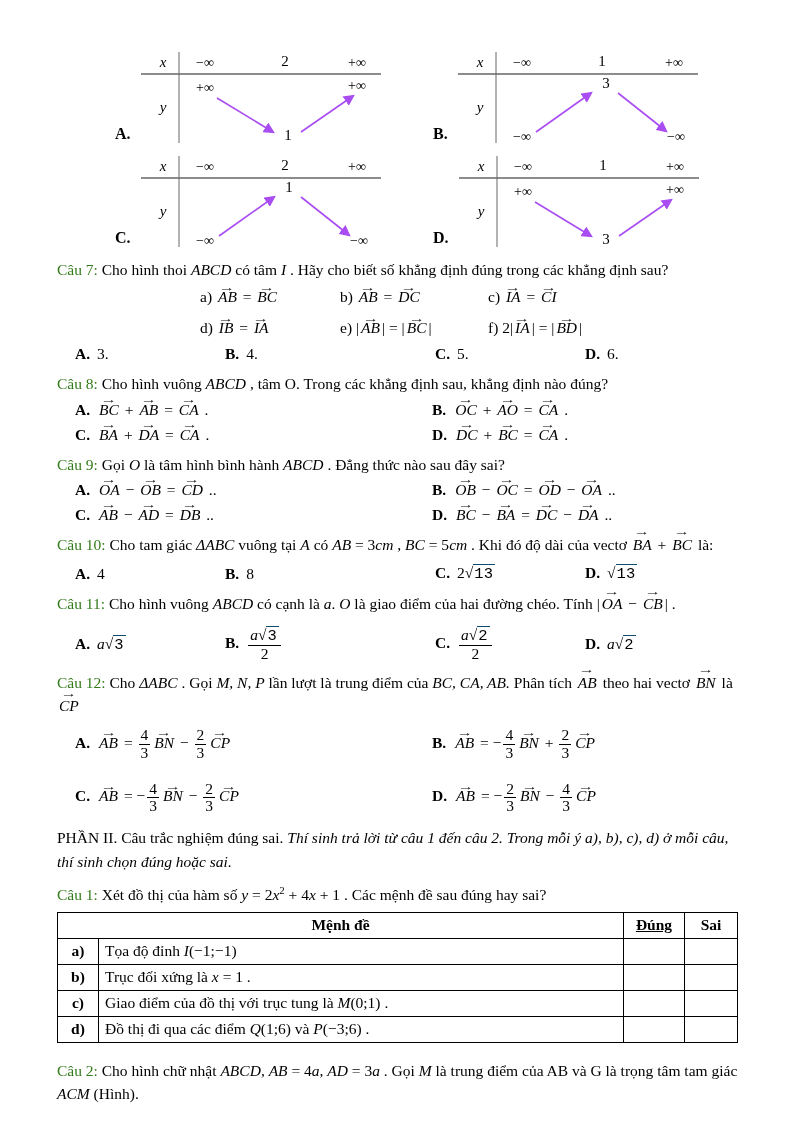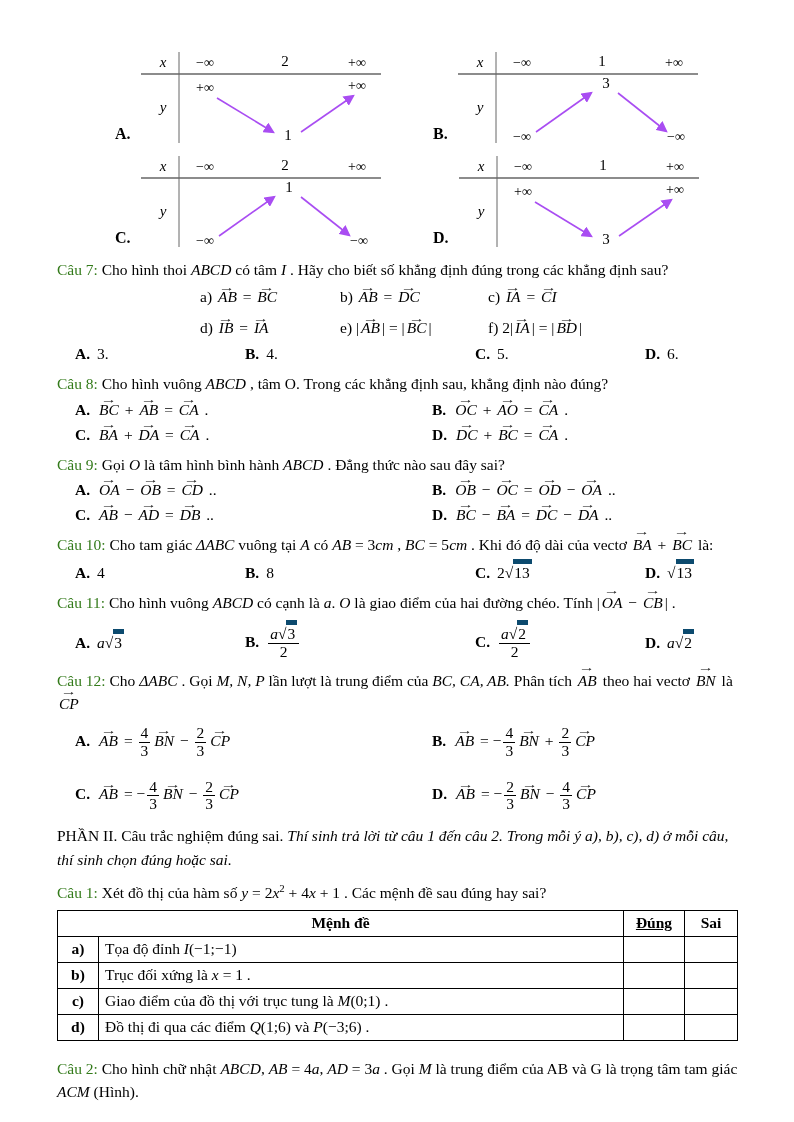--- a/index.html
+++ b/index.html
@@ -43,21 +43,20 @@
     row-gap:13px;
     margin-top:7px;
     margin-bottom:4px;
   }
   .opt-row4{
     display:grid;
     grid-template-columns:150px 210px 150px 1fr;
     padding-left:18px;
     margin:8px 0 2px;
     align-items:center;
-    gap:20px;
   }
   .opt-grid2{
     display:grid;
     grid-template-columns:357px 1fr;
     padding-left:18px;
     row-gap:7px;
     margin:5px 0 2px;
   }
   .opt-grid2.tall{row-gap:20px;margin-top:10px;}
   .opt-label{font-weight:bold;margin-right:7px;}
@@ -69,21 +68,21 @@
     font-style:normal;font-size:0.7em;line-height:1;
   }
   .frac{
     display:inline-flex;flex-direction:column;
     vertical-align:middle;text-align:center;
     margin:0 2px;line-height:1.05;
   }
   .fnum{border-bottom:1px solid #000;padding:0 2px;text-align:center;}
   .fden{padding:0 2px;}
   .sqrt{white-space:nowrap;}
-  .rad{border-top:5px solid #0c4a6e;padding:0 2px 0 1px;}
+  .rad{border-top:1px solid #0c4a6e;padding:0 2px 0 1px;font-family:Liberation Mono, monospace;}
   sup{font-size:0.7em;}
   
   .part2-head{margin-top:12px;line-height:1.5;}
   .part2-bold{font-weight:normal;}
   .part2-italic{font-style:italic;}
   
   .ds-table{
     width:100%;
     border-collapse:collapse;
     margin-top:6px;

